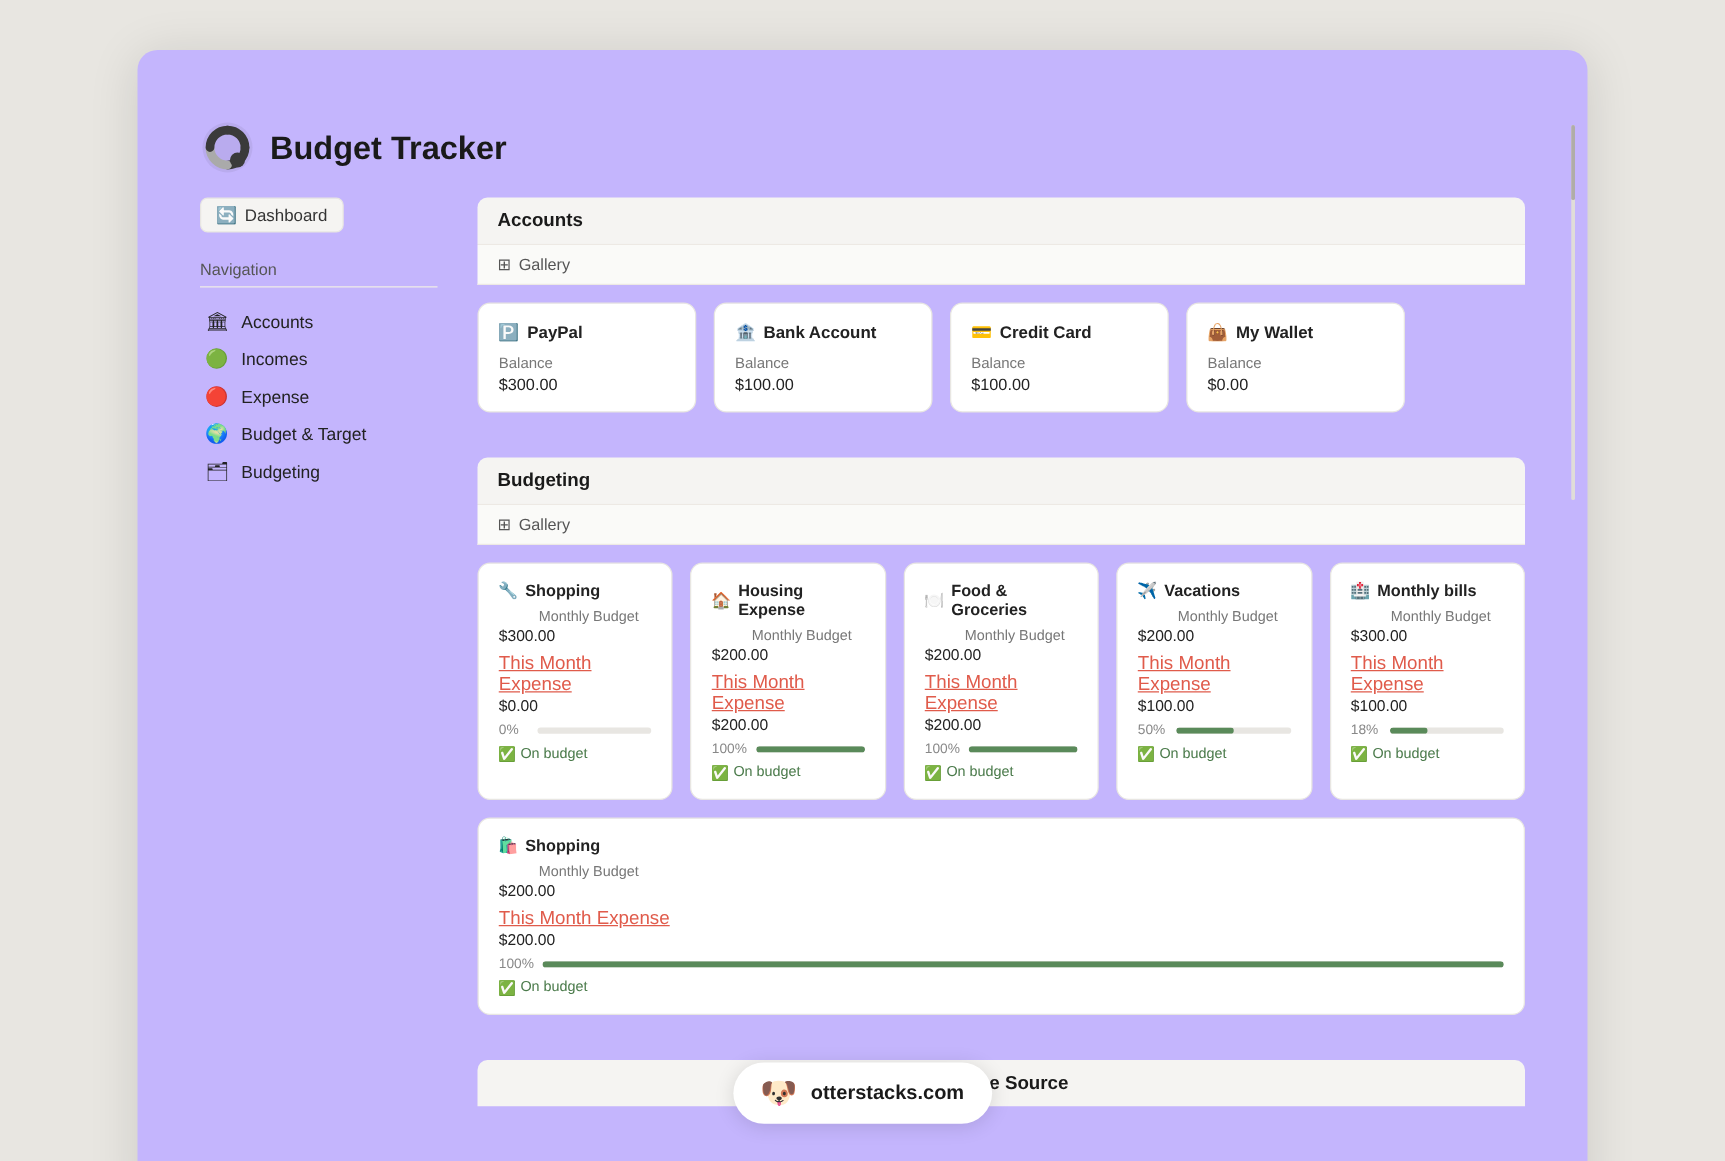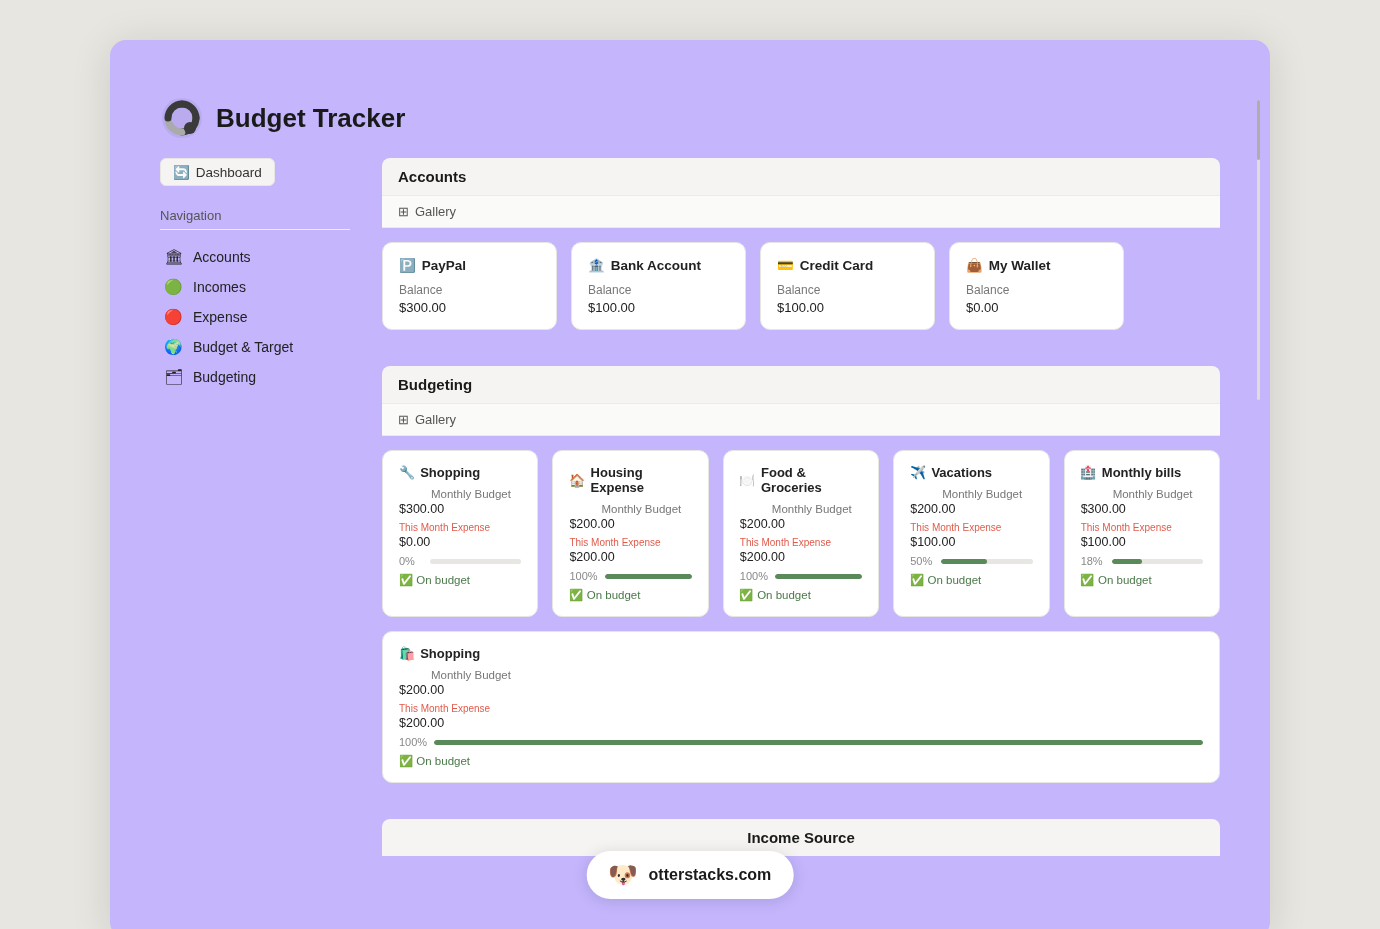--- a/index.html
+++ b/index.html
@@ -200,23 +200,24 @@
       margin-bottom: 2px;
       margin-left: 32px;
     }
     .budget-value {
       font-size: 12.5px;
       color: #222;
       font-weight: 500;
       margin-bottom: 6px;
     }
     .budget-expense-label {
-      font-size: 10px;
+      font-size: 15px;
       color: #e05b4b;
       margin-bottom: 2px;
+      text-decoration: underline;
     }
     .budget-expense-value {
       font-size: 12.5px;
       color: #222;
       font-weight: 500;
       margin-bottom: 6px;
     }
     .progress-row {
       display: flex;
       align-items: center;

